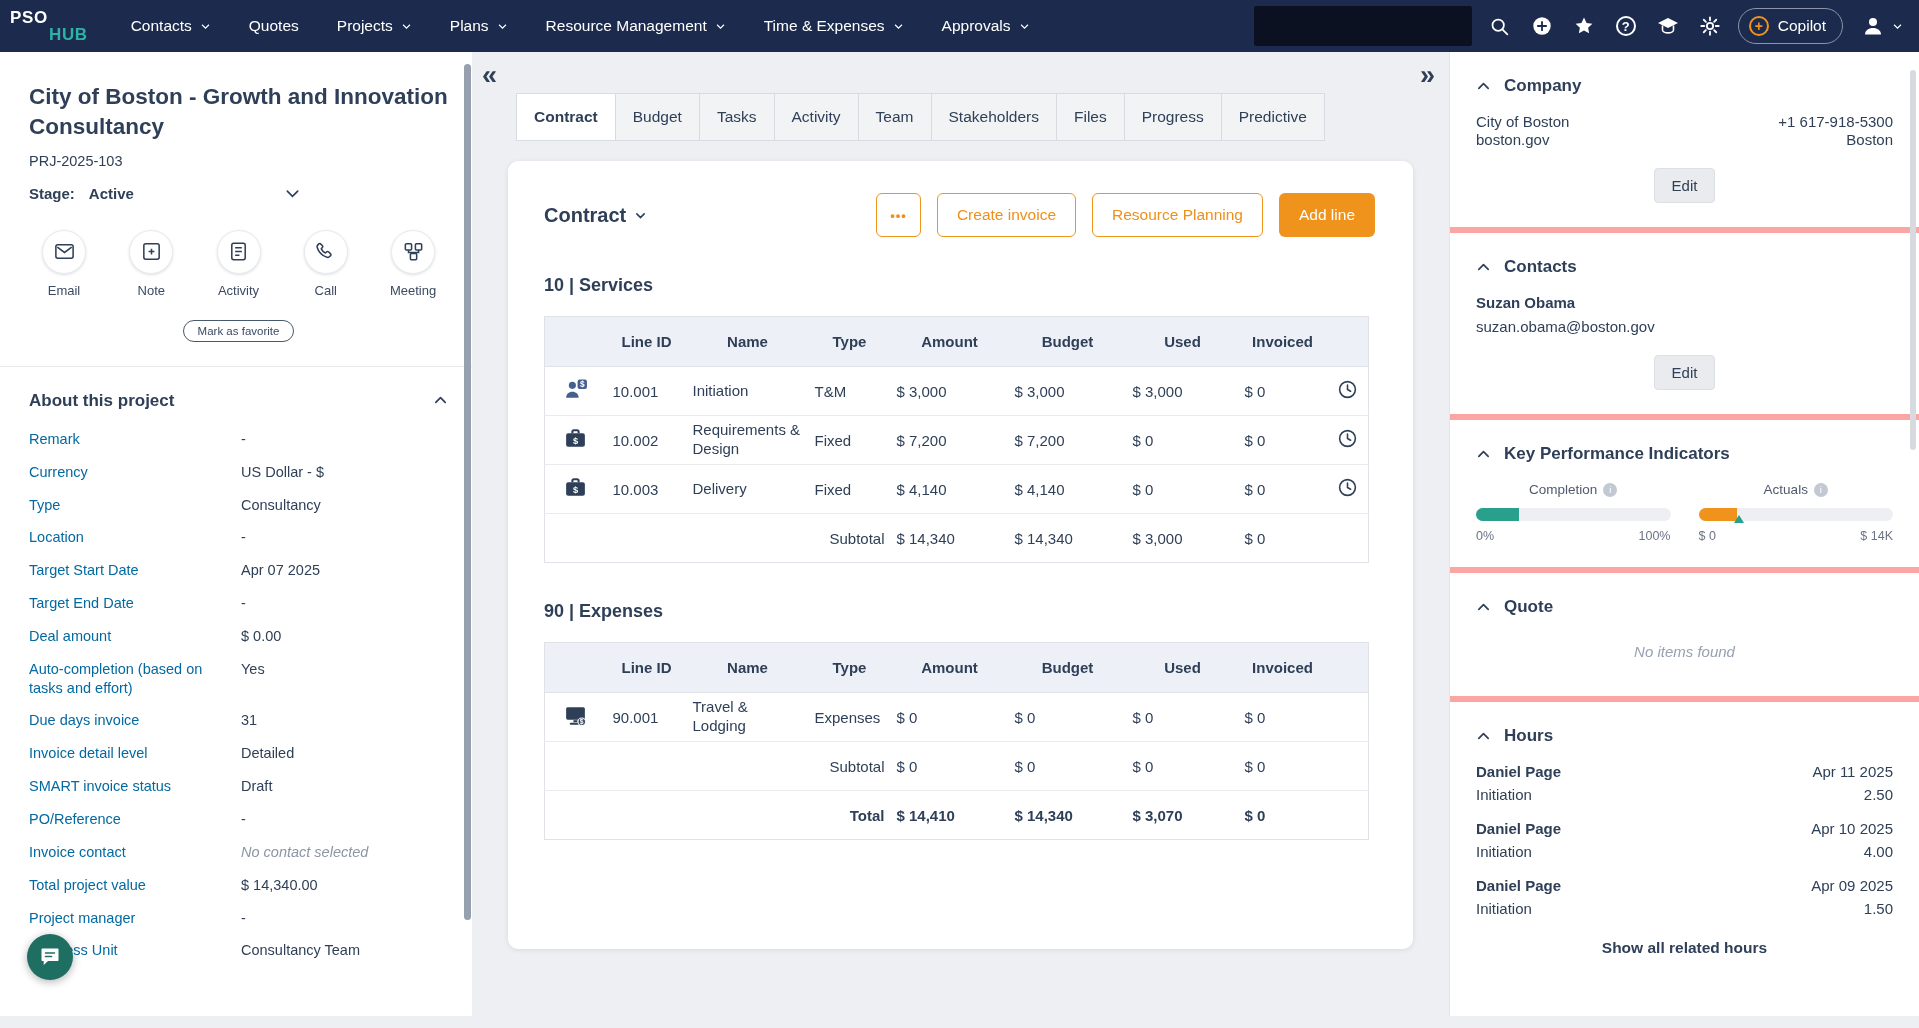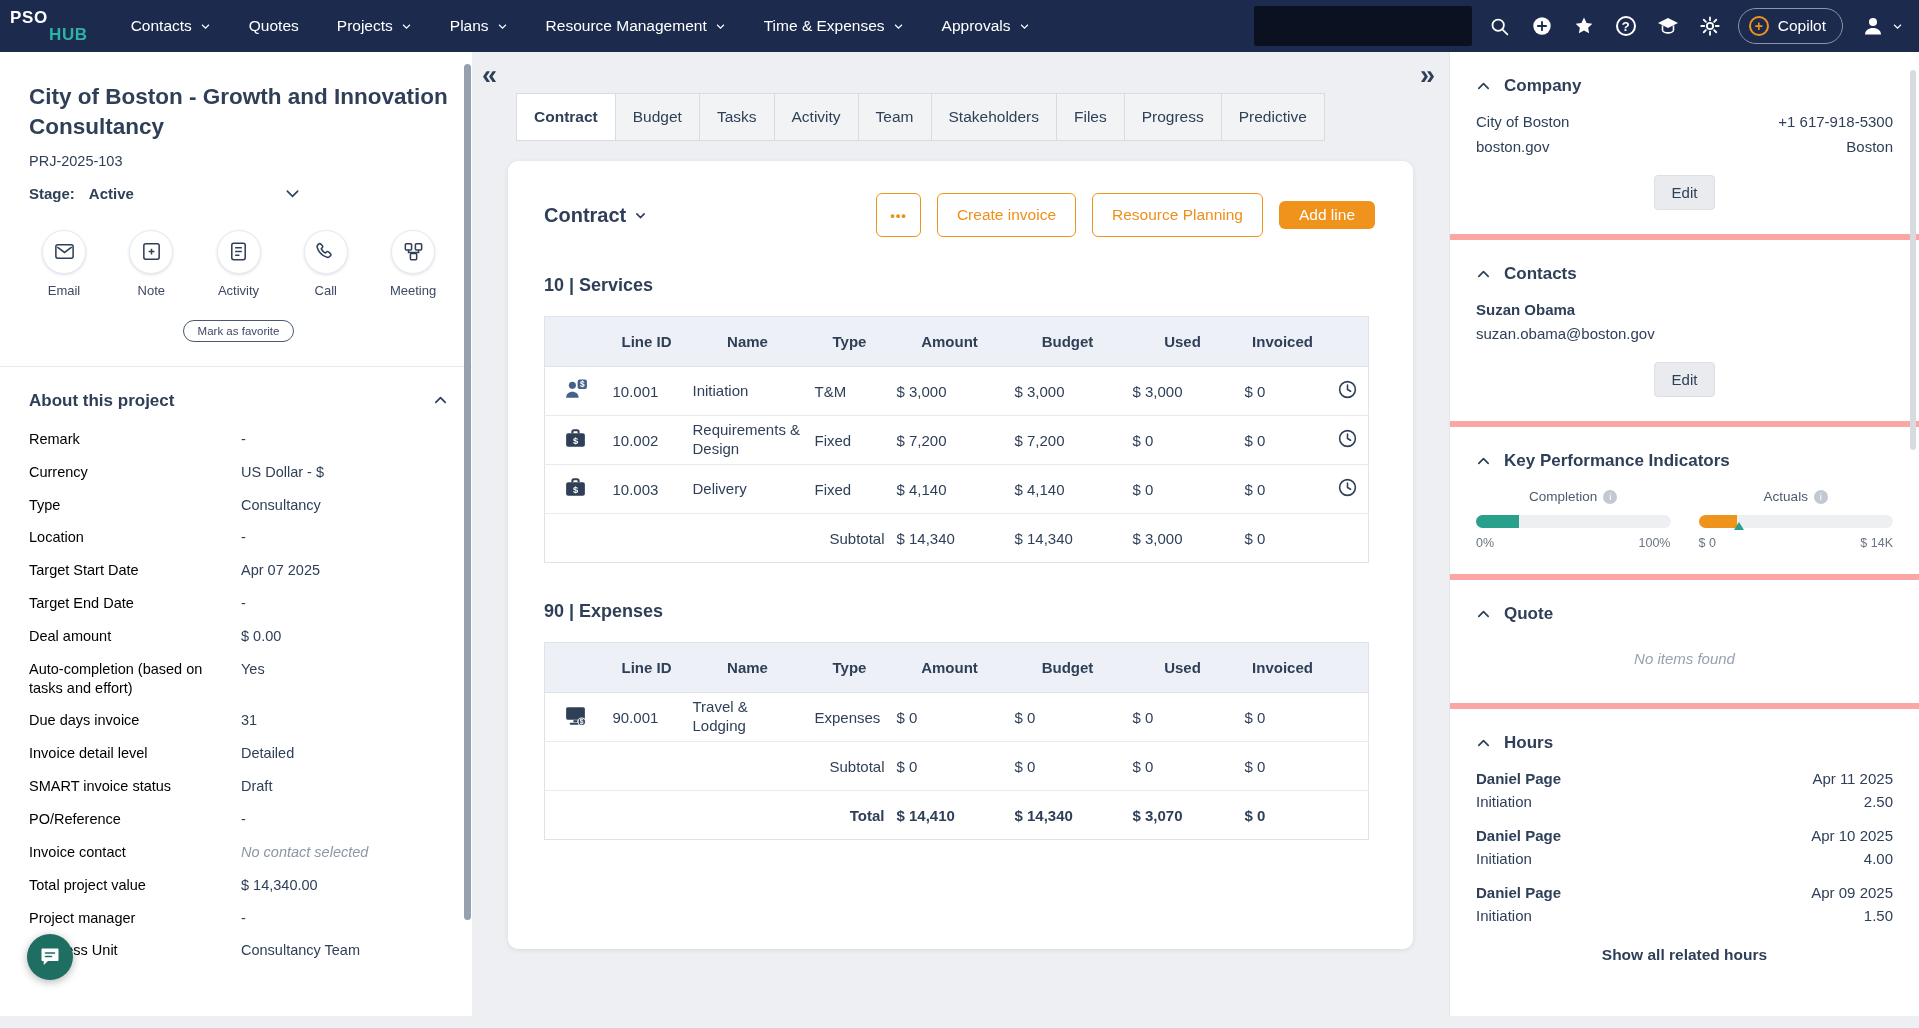--- a/index.html
+++ b/index.html
@@ -36,57 +36,57 @@
   .actions-row { margin-top:28px; display:flex; gap:0;justify-content:space-between; }
   .action { width:70px; display:flex; flex-direction:column; align-items:center; gap:9px; cursor:pointer; }
   .action-circle { width:44px; height:44px; border-radius:50%; background:#fff; border:1px solid #e8eaee; box-shadow:0 1px 3px rgba(20,30,60,.14); display:flex; align-items:center; justify-content:center; }
   .action-label { font-size:13px; color:#3c4a63; }
   .favorite-btn { display:block; margin:22px auto 16px; border:1px solid #49596f; background:#fff; color:#3c4a63; font-size:11.5px; padding:4px 14px; border-radius:11px; font-family:inherit; cursor:pointer; }
   .sidebar-divider { margin:24px -24px 0 -29px; border:none; border-top:1px solid #e7e9ec; }
   .about-header { margin-top:24px; display:flex; align-items:center; justify-content:space-between; cursor:pointer;gap:40px; }
   .about-title { font-size:17px; font-weight:700; }
   .fields { margin-top:12px; }
   .field-row { display:flex; padding:7px 0; font-size:14.5px; line-height:1.3; }
-  .field-label { width:212px; flex:none; color:#000000; padding-right:10px; }
+  .field-label { width:212px; flex:none; color:#0369a1; padding-right:10px; }
   .field-value { color:#2e3f57; }
   .muted-italic { font-style:italic; color:#8d96a5; }
 
   
   .main { flex:1; position:relative; background:#edeff3; min-width:0; }
   .collapse-left { position:absolute; top:10px; left:10px; font-size:27px; font-weight:700; color:#2e3f57; cursor:pointer; line-height:1; }
   .collapse-right { position:absolute; top:10px; right:14px; font-size:27px; font-weight:700; color:#2e3f57; cursor:pointer; line-height:1; }
   .tabs { display:inline-flex; margin:41px 0 0 44px; border:1px solid #d8dbdf; background:#f2f3f5; }
   .tab { padding:14px 17px; font-size:15.5px; color:#2e3f57; background:#f2f3f5; border-right:1px solid #d8dbdf; cursor:pointer; white-space:nowrap; }
   .tab:last-child { border-right:none; }
   .tab.active { background:#fff; font-weight:700; }
   .card { margin:20px 36px 0; background:#fff; border-radius:10px; box-shadow:0 1px 5px rgba(25,35,60,.10); padding:32px 38px 40px 36px; height:788px; overflow:hidden; }
   .card-header { display:flex; align-items:center; }
   .contract-title { font-size:20px; font-weight:700; display:flex; align-items:center; gap:8px; cursor:pointer; }
   .header-buttons { margin-left:auto; display:flex; gap:16px; align-items:center; }
   .btn-outline { height:44px; border:1.5px solid #f0931d; color:#ee8f1a; background:#fff; border-radius:6px; font-size:15.5px; padding:0 19px; font-family:inherit; cursor:pointer; }
   .btn-more { padding:0 13px; font-size:13px; font-weight:700; letter-spacing:1px; }
-  .btn-solid { height:28px; background:#f0931d; border:none; color:#fff; border-radius:6px; font-size:15.5px; padding:0 20px; font-family:inherit; cursor:pointer; }
+  .btn-solid { height:44px; background:#f0931d; border:none; color:#fff; border-radius:6px; font-size:15.5px; padding:0 20px; font-family:inherit; cursor:pointer; }
   .section-heading { margin:38px 0 20px; font-size:18px; font-weight:700; }
   table.contract-table { border-collapse:collapse; font-size:15px; color:#2e3f57; border:1px solid #dfe2e7; table-layout:fixed; }
   .contract-table th { background:#edf1f7; font-weight:600; height:50px; text-align:center; padding:0 6px; border-bottom:1px solid #dfe2e7; }
   .contract-table td { height:49px; padding:5px 6px; border-top:1px solid #e8eaee; vertical-align:middle; }
   .contract-table tbody tr:first-child td { border-top:none; }
   .icon-cell { text-align:center; }
   .subtotal-label { text-align:right; padding-right:12px; }
   .total-row td { font-weight:700; }
   .name-cell { line-height:1.25; }
 
   
   .right-sidebar { width:470px; background:#fff; border-left:1px solid #e3e5e9; overflow:hidden; flex:none; }
   .rs-section { padding:24px 26px; border-bottom:6px solid #fca5a5; }
   .rs-section:last-child { border-bottom:none; }
   .rs-header { display:flex; align-items:center; gap:13px; cursor:pointer; }
   .rs-title { font-size:17px; font-weight:700; }
   .company-grid { margin-top:17px; display:flex; justify-content:space-between; font-size:15px; }
-  .company-col div + div { margin-top:8px; }
+  .company-col div + div { margin-top:1px; }
   .company-right { text-align:right; }
   .edit-btn { display:block; margin:20px auto 0; background:#e9ebee; border:1px solid #dcdfe3; border-radius:4px; padding:8px 17px; font-size:15px; color:#2e3f57; font-family:inherit; cursor:pointer; }
   .contact-name { margin-top:17px; font-weight:700; font-size:15px; }
   .contact-email { margin-top:7px; font-size:15px; }
   .kpi-row { margin-top:18px; display:flex; gap:28px; }
   .kpi { flex:1; }
   .kpi-label { display:flex; justify-content:center; align-items:center; gap:6px; font-size:13.5px; color:#4f5a6e; }
   .info-i { width:14px; height:14px; border-radius:50%; background:#c3c9d3; color:#fff; font-size:9.5px; display:inline-flex; align-items:center; justify-content:center; font-style:normal; }
   .kpi-bar { position:relative; margin-top:11px; height:13px; background:#edeff3; border-radius:7px; }
   .kpi-fill { position:absolute; left:0; top:0; bottom:0; border-radius:7px 0 0 7px; }

